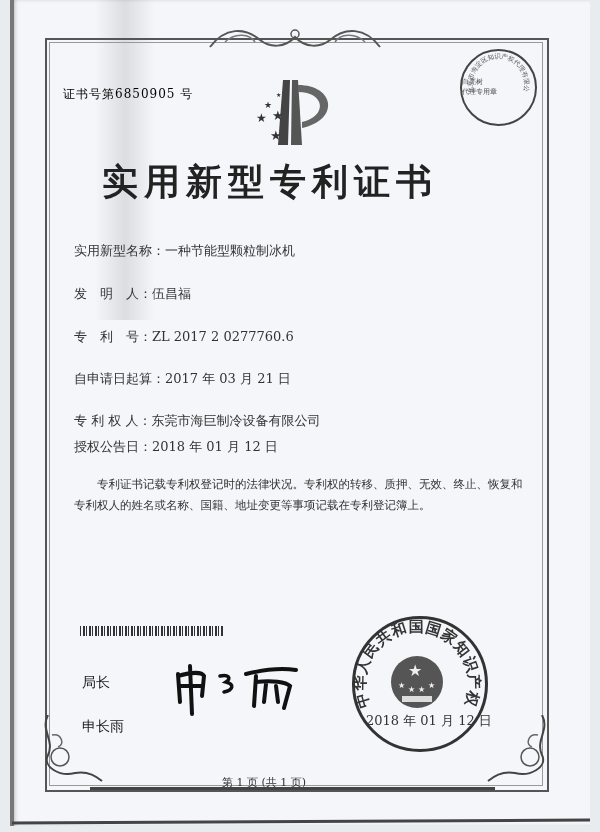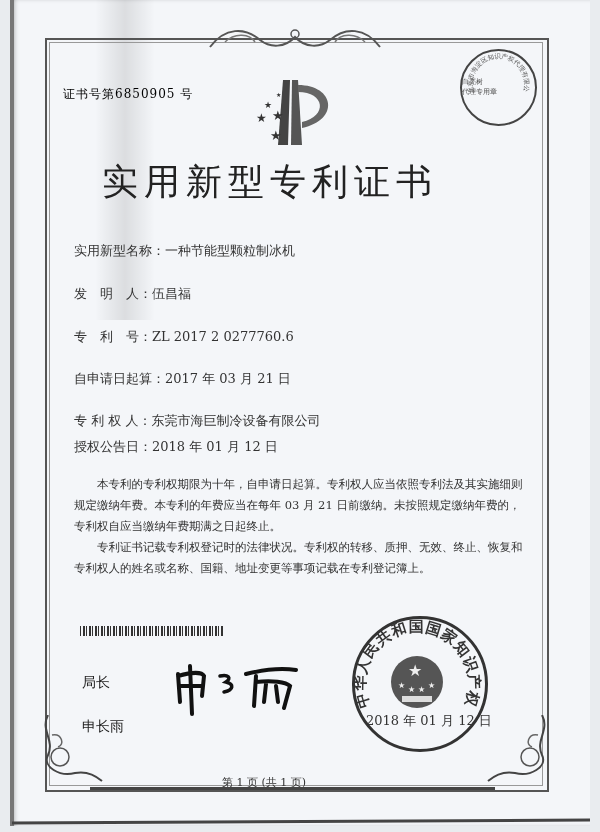--- a/index.html
+++ b/index.html
@@ -8,21 +8,21 @@
   .paper-edge-left{position:absolute;left:10px;top:0;width:4px;height:826px;background:#777;}
   .paper-edge-bottom{position:absolute;left:12px;top:820px;width:578px;height:3px;background:#444;transform:rotate(-0.3deg);}
   .shadow-band{position:absolute;left:95px;top:0;width:60px;height:320px;background:linear-gradient(90deg,rgba(0,0,0,0),rgba(0,0,0,0.10),rgba(0,0,0,0));}
   .frame-outer{position:absolute;left:45px;top:38px;width:500px;height:750px;border:2px solid #555;}
   .frame-inner{position:absolute;left:49px;top:42px;width:492px;height:742px;border:1px solid #999;}
   .orn{position:absolute;}
   .cert-no{position:absolute;left:63px;top:86px;font-size:12px;color:#000000;letter-spacing:1px;}
   .logo{position:absolute;left:250px;top:70px;width:90px;height:80px;}
   .seal-small{position:absolute;left:460px;top:49px;width:73px;height:73px;border:2px solid #444;border-radius:50%;}
   .seal-small .c{position:absolute;left:0;right:0;top:26px;text-align:left;font-size:7px;line-height:10px;color:#555;}
-  .title{position:absolute;left:0;width:540px;top:158px;text-align:center;font-size:36px;letter-spacing:6px;color:#222;font-family:"DejaVu Serif",serif;}
+  .title{position:absolute;left:0;width:540px;top:158px;text-align:center;font-size:36px;letter-spacing:6px;color:#222;font-family:"DejaVu Serif",serif;font-weight:bold;}
   .field{position:absolute;left:74px;font-size:13px;color:#333;white-space:nowrap;}
   .field .lbl{display:inline-block;}
   .body-text{position:absolute;left:74px;width:450px;font-size:11.5px;line-height:21px;color:#333;}
   .body-text p{margin:0;text-indent:2em;}
   .barcode{position:absolute;left:80px;top:626px;width:144px;height:10px;background:repeating-linear-gradient(90deg,#333 0 1px,transparent 1px 3px,#333 3px 5px,transparent 5px 6px);}
   .director{position:absolute;left:82px;font-size:14px;color:#222;font-family:"DejaVu Sans",sans-serif;text-align:center;}
   .signature{position:absolute;left:172px;top:662px;width:130px;height:55px;}
   .seal-big{position:absolute;left:352px;top:616px;width:130px;height:130px;border:3px solid #333;border-radius:50%;}
   .seal-date{position:absolute;left:366px;top:712px;font-size:13px;color:#333;}
   .page-no{position:absolute;left:0;width:528px;top:775px;text-align:center;font-size:11px;color:#333;}
@@ -100,21 +100,20 @@
   <span class="lbl">自申请日起算：</span><span>2017 年 03 月 21 日</span>
 </div>
 <div class="field" style="top:412px">
   <span class="lbl">专 利 权 人：</span><span>东莞市海巨制冷设备有限公司</span>
 </div>
 <div class="field" style="top:438px">
   <span class="lbl">授权公告日：</span><span>2018 年 01 月 12 日</span>
 </div>
 
 <div class="body-text" style="top:474px">
-  <p>本专利的专利权期限为十年，自申请日起算。专利权人应当依照专利法及其实施细则规定缴纳年费。本专利的年费应当在每年 03 月 21 日前缴纳。未按照规定缴纳年费的，专利权自应当缴纳年费期满之日起终止。</p>
   <p>专利证书记载专利权登记时的法律状况。专利权的转移、质押、无效、终止、恢复和专利权人的姓名或名称、国籍、地址变更等事项记载在专利登记簿上。</p>
 </div>
 
 <div class="barcode"></div>
 
 <div class="director" style="top:674px">局长</div>
 <div class="director" style="top:718px">申长雨</div>
 
 <svg class="signature" viewBox="0 0 130 55">
   <path d="M6 12 L8 40 M6 14 C20 10,30 10,32 14 L30 34 M8 24 L30 24 M18 4 L20 52" fill="none" stroke="#111" stroke-width="4" stroke-linecap="round"></path>

